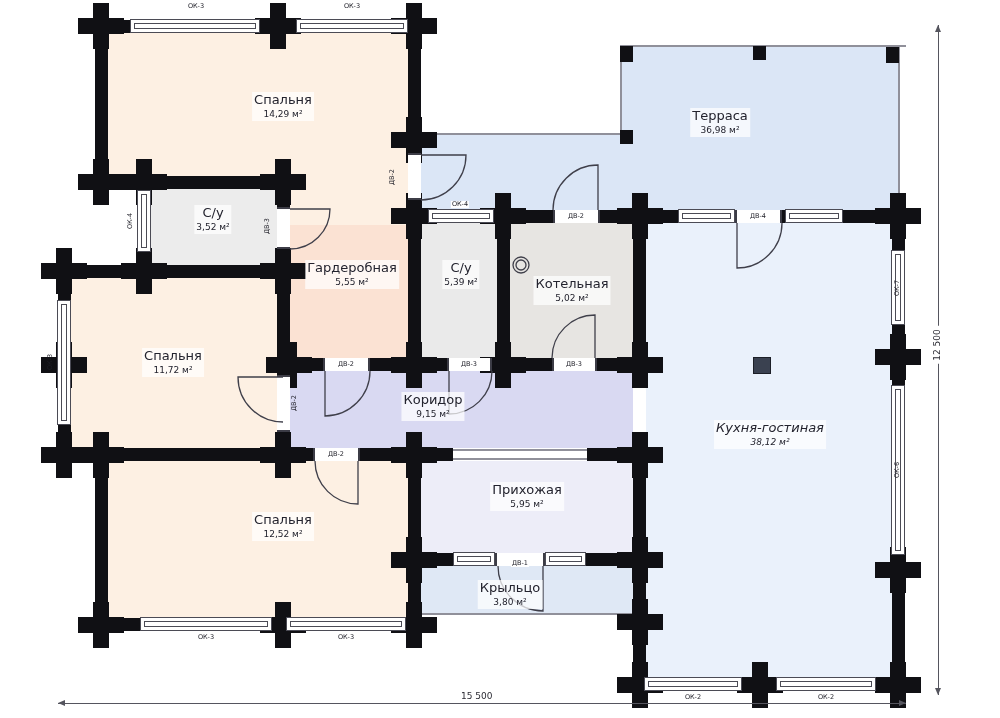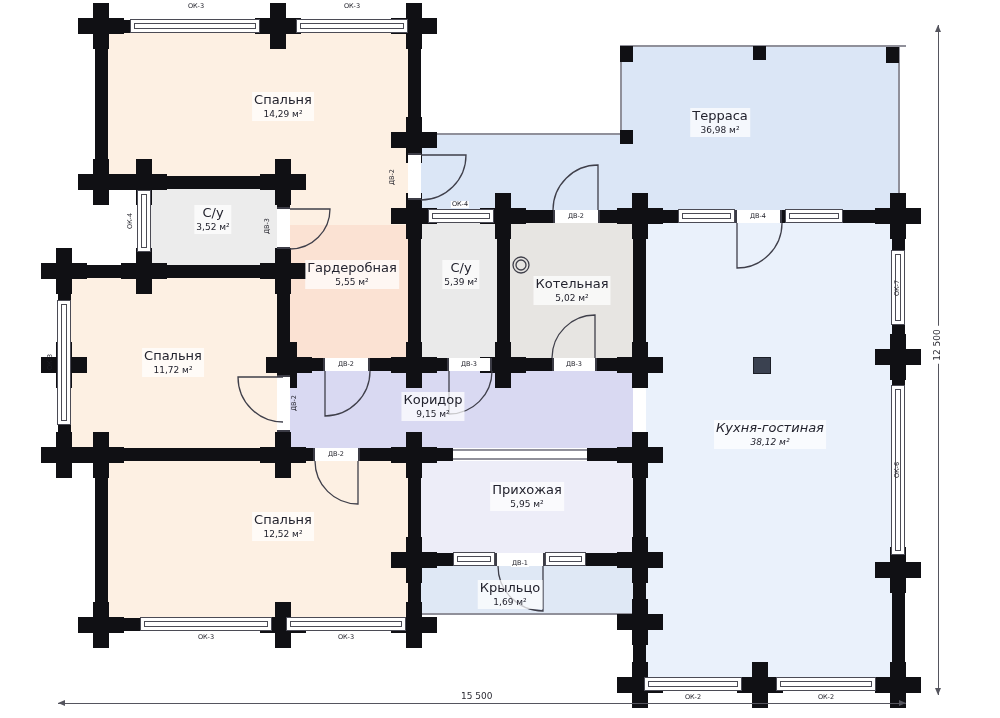--- a/index.html
+++ b/index.html
@@ -213,21 +213,21 @@
   <div class="room-label" style="left:433px;top:392px;">
     <div class="nm">Коридор</div>
       <div class="ar">9,15 м²</div>
     </div>
   <div class="room-label" style="left:527px;top:482px;">
     <div class="nm">Прихожая</div>
       <div class="ar">5,95 м²</div>
     </div>
   <div class="room-label" style="left:510px;top:580px;">
     <div class="nm">Крыльцо</div>
-      <div class="ar">1,69 м²</div>
+      <div class="ar">3,80 м²</div>
     </div>
   <div class="room-label" style="left:283px;top:512px;">
     <div class="nm">Спальня</div>
       <div class="ar">12,52 м²</div>
     </div>
 
   <div class="tag" style="left:196px;top:3px;">ОК-3</div>
   <div class="tag" style="left:352px;top:3px;">ОК-3</div>
   <div class="tag" style="left:206px;top:634px;">ОК-3</div>
   <div class="tag" style="left:346px;top:634px;">ОК-3</div>

